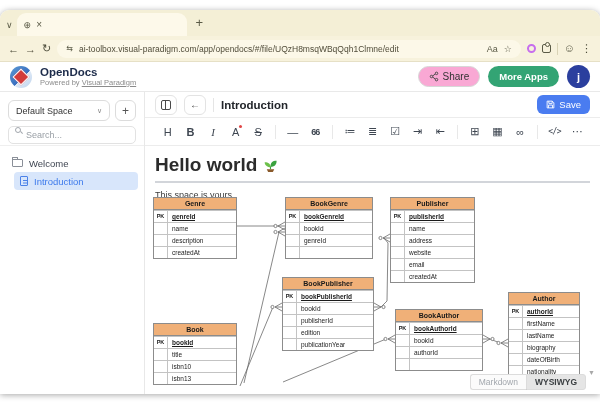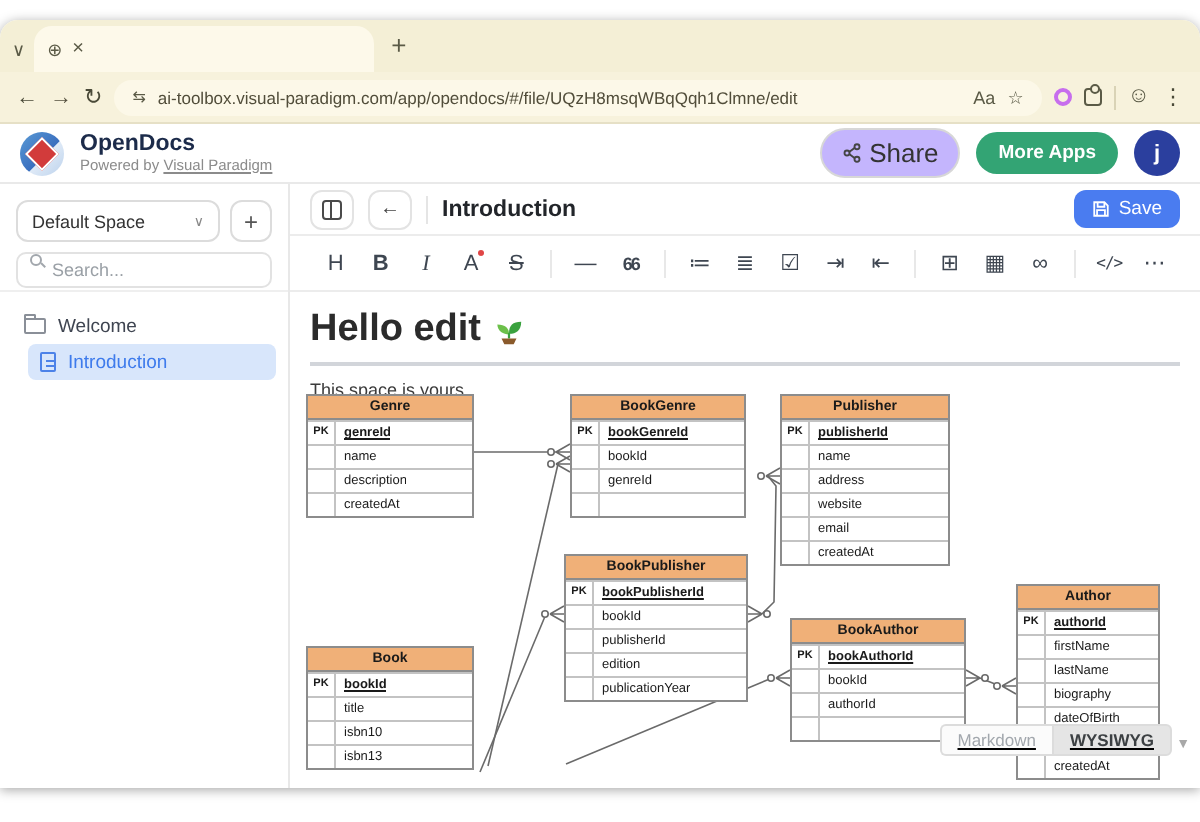--- a/index.html
+++ b/index.html
@@ -45,22 +45,22 @@
                 display:flex; align-items:center; padding:0 10px; gap:8px; }
   .vp-logo { width:22px; height:22px; border-radius:50%; position:relative; flex:0 0 auto;
              background:linear-gradient(135deg,#5b9bd5 0%,#3a6fbf 55%,#dfeaf7 56%,#bcd2ec 100%); }
   .vp-logo::after { content:""; position:absolute; left:5px; top:5px; width:10px; height:10px;
                     background:#d23b3b; transform:rotate(45deg); border:1.5px solid #fff; }
   .brand-text { display:flex; flex-direction:column; line-height:1.1; }
   .brand-name { font-size:11.5px; font-weight:bold; color:#1c2b4a; }
   .brand-sub { font-size:7.5px; color:#8b8b8b; }
   .brand-sub a { color:#8b8b8b; text-decoration:underline; cursor:pointer; }
   .header-spacer { flex:1; }
-  .share-btn { display:flex; align-items:center; gap:4px; border:1px solid #d7d7d7; background:#c4b5fd;
-               border-radius:13px; padding:4px 10px; font-size:13px; color:#333; cursor:pointer; font-family:inherit; }
+  .share-btn { display:flex; align-items:center; gap:4px; border:1px solid #d7d7d7; background:#f9a8d4;
+               border-radius:13px; padding:4px 10px; font-size:10px; color:#333; cursor:pointer; font-family:inherit; }
   .more-apps-btn { border:none; border-radius:13px; padding:5px 11px; font-size:9.5px; font-weight:bold;
                    color:#fff; cursor:pointer; font-family:inherit; }
   .avatar { width:23px; height:23px; border-radius:50%; color:#fff; font-size:11px; font-weight:bold;
             display:flex; align-items:center; justify-content:center; cursor:pointer; }
 
   
   .main { display:flex; height:302px; }
   .sidebar { width:145px; border-right:1px solid #e8e8e8; background:#fff; display:flex; flex-direction:column; }
   .sidebar-top { height:54px; border-bottom:1px solid #efefef; padding:8px 8px 0; }
   .space-row { display:flex; gap:5px; }
@@ -131,21 +131,21 @@
   .er-head { height:12px; line-height:12px; text-align:center; font-weight:bold; font-size:7px;
              border-bottom:1px solid #8c8c8c; }
   .er-row { display:flex; height:12px; line-height:11px; border-top:1px solid #c3c3c3; }
   .er-row:first-of-type { border-top:none; }
   .er-pk { width:14px; border-right:1px solid #c3c3c3; text-align:center; font-weight:bold;
            font-size:5.5px; flex:0 0 auto; }
   .er-field { padding-left:4px; font-size:6.5px; white-space:nowrap; overflow:hidden; }
   .er-field.key { font-weight:bold; text-decoration:underline; }
 
   .scroll-hint { position:absolute; right:5px; bottom:18px; color:#a8a8a8; font-size:7px; }
-  .mode-toggle { position:absolute; right:14px; bottom:16px; display:flex;text-decoration:underline; }
+  .mode-toggle { position:absolute; right:14px; bottom:4px; display:flex; }
   .mode-btn { font-size:8.5px; padding:2px 8px; border:1px solid #dcdcdc; background:#fbfbfb;
               color:#a2a7ad; cursor:pointer; font-family:inherit; }
   .mode-btn:first-child { border-radius:3px 0 0 3px; border-right:none; }
   .mode-btn:last-child { border-radius:0 3px 3px 0; }
   .mode-btn.active { background:#e5e5e5; color:#3c4043; font-weight:bold; }
 </style>
 </head>
 <body>
 
 <div id="screen">
@@ -269,21 +269,21 @@
             <button class="tb-btn">⊞</button>
             <button class="tb-btn">▦</button>
             <button class="tb-btn">∞</button>
             <span class="tb-sep"></span>
             <button class="tb-btn code">&lt;/&gt;</button>
             <button class="tb-btn">⋯</button>
           </div>
 
         <div class="editor">
           <h1 class="heading">
-            <span>Hello edit</span>
+            <span>Hello world</span>
             <svg width="15" height="15" viewBox="0 0 16 16">
               <path d="M8 9 C8 5 10 3 14.5 3 C14.5 7.5 12 9.5 8 9.5" fill="#3aa23f"></path>
               <path d="M8 9.5 C8 6.5 6 4.5 1.8 4.5 C1.8 8 5 9.8 8 9.8" fill="#6cc04a"></path>
               <path d="M7.4 9 L8.6 9 L8.6 12 L7.4 12 Z" fill="#3aa23f"></path>
               <path d="M4 12 L12 12 L10.5 15 L5.5 15 Z" fill="#8a5a2b"></path>
             </svg>
           </h1>
           <hr>
           <p class="intro">This space is yours.</p>
 

